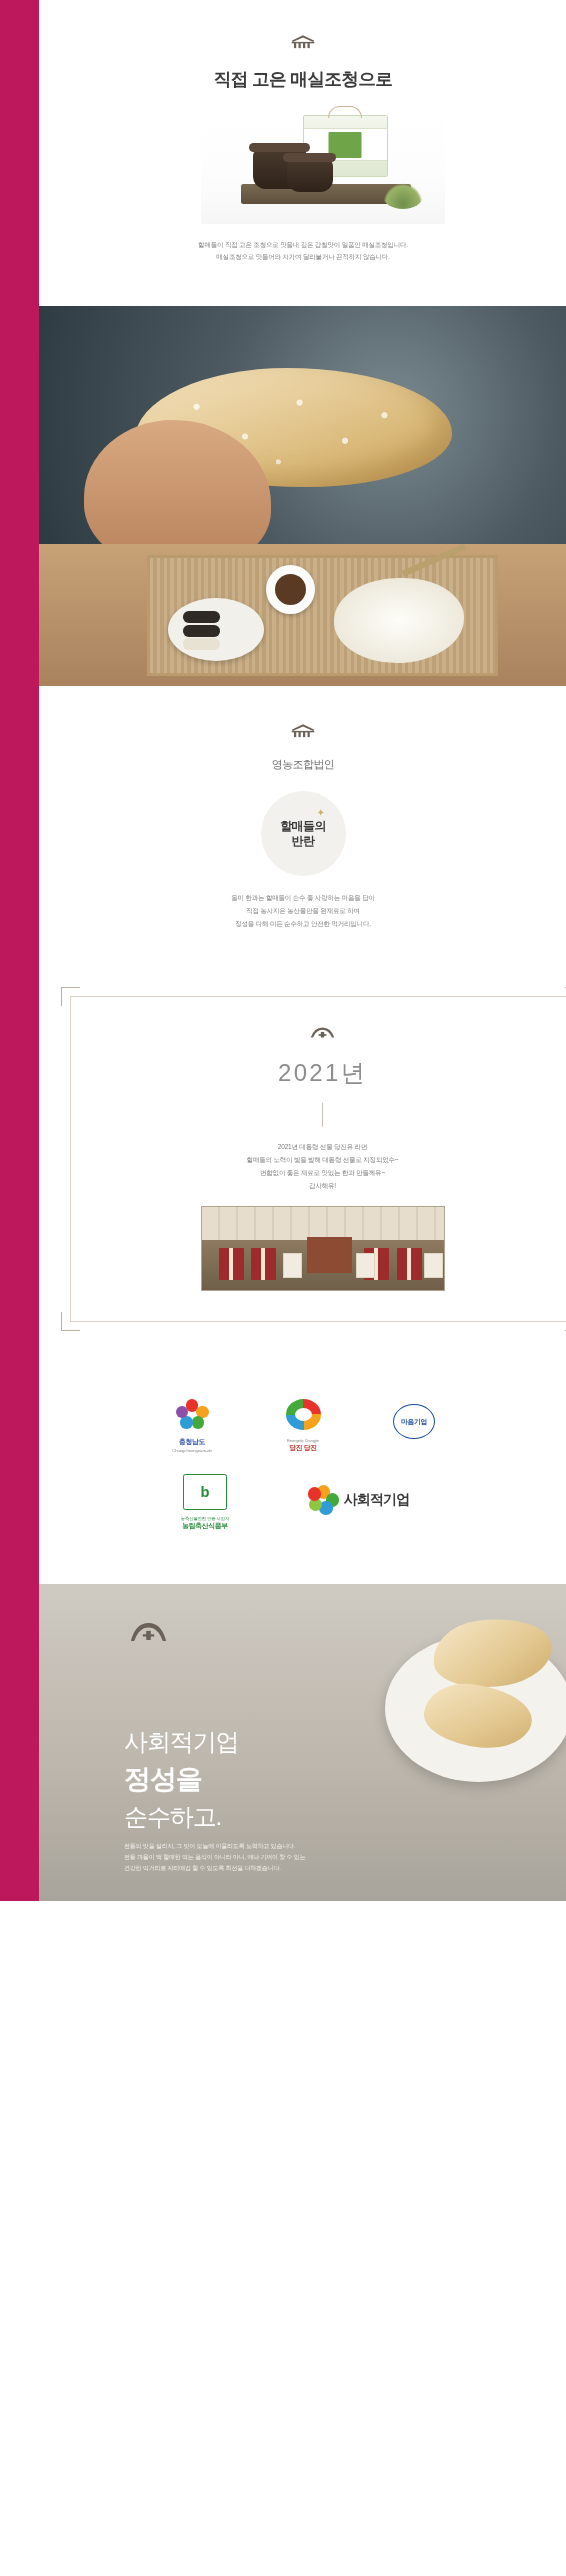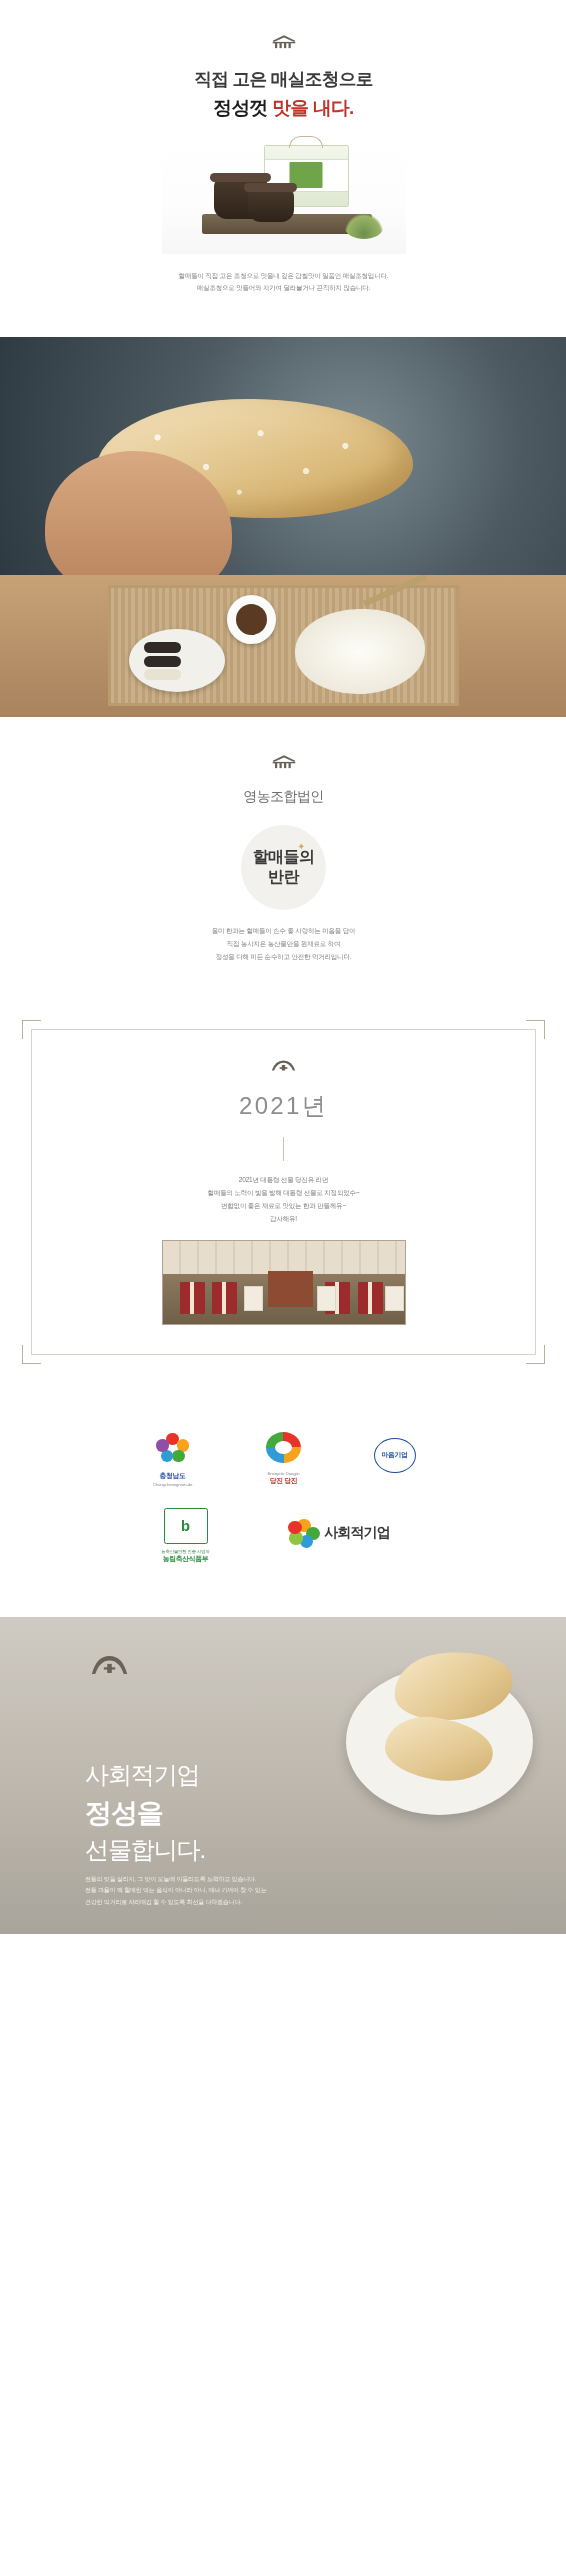--- a/index.html
+++ b/index.html
@@ -6,22 +6,23 @@
   * { box-sizing: border-box; margin: 0; padding: 0; }
   html, body {
     width: 567px;
     background: #ffffff;
     font-family: "Liberation Sans", sans-serif;
     color: #333;
   }
   .page {
     width: 567px;
     margin: 0 auto;
-    background: #bef264;
+    background: #be185d;
     overflow: hidden;
+    padding-left: 39px;
   }
 
   
   .sec-hero {
     padding: 34px 0 17px;
     text-align: center;
     background: #ffffff;
   }
   .deco-top {
     width: 68px;
@@ -211,35 +212,35 @@
     padding: 37px 0 32px;
     background: #ffffff;
   }
   .brand-name {
     font-size: 16.4px;
     font-weight: bold;
     color: #222;
     letter-spacing: -0.6px;
   }
   .brand-sub {
-    font-size: 14px;
+    font-size: 11px;
     color: #6f6f6f;
     letter-spacing: -0.6px;
     margin-top: 19px;
   }
   .brand-logo {
     width: 85px; height: 85px;
     margin: 19px auto 14.7px;
     border-radius: 50%;
     background: #f2f1ee;
     position: relative;
     display: flex; align-items: center; justify-content: center;
   }
   .brand-logo .logo-text {
-    font-size: 16px;
+    font-size: 12px;
     line-height: 1.25;
     color: #3a3a3a;
     font-weight: bold;
     letter-spacing: -0.6px;
   }
   .brand-logo .spark {
     position: absolute; top: 16px; right: 20.4px;
     color: #cfae5e; font-size: 10.2px;
   }
   .brand-desc {
@@ -464,23 +465,20 @@
   <section class="sec-hero">
     <svg class="deco deco-top" viewBox="0 0 120 26">
       <path d="M60 2 L80 12 L78 14 L60 6 L42 14 L40 12 Z"></path>
       <rect x="44" y="16" width="4" height="9"></rect>
       <rect x="52" y="16" width="4" height="9"></rect>
       <rect x="60" y="16" width="4" height="9"></rect>
       <rect x="68" y="16" width="4" height="9"></rect>
       <rect x="40" y="14" width="40" height="2.5"></rect>
     </svg>
     <div class="hero-line1">직접 고은 매실조청으로</div>
-    <div class="hero-line2">
-      <span>정성껏 </span><span class="accent">맛을 내다.</span>
-    </div>
 
     <div class="hero-photo-wrap">
       <div class="hero-photo">
         <div class="hero-tray"></div>
         <div class="giftbox">
           <div class="handle"></div>
           <div class="band"></div>
           <div class="band-label"></div>
         </div>
         <div class="jar j1">
@@ -647,21 +645,21 @@
 
     <div class="closing-plate"></div>
     <div class="closing-nurungji cn1"></div>
     <div class="closing-nurungji cn2"></div>
 
     <div class="closing-text">
       <div class="l1">사회적기업</div>
       <div class="l2">
         <span class="hl">정성</span><span>을</span>
       </div>
-      <div class="l3">선물합니다.</div>
+      <div class="l3">순수하고.</div>
     </div>
 
     <div class="closing-desc">
       <div>전통의 맛을 살리지, 그 맛이 오늘에 이울리도록 노력하고 있습니다.</div>
       <div>전통 과율이 맥 할매한 먹는 음식이 아니라 아니, 매나 기꺼이 찾 수 있는</div>
       <div>건강한 먹거리로 자리매김 할 수 있도록 최선을 다하겠습니다.</div>
     </div>
   </section>
 
 </div>

